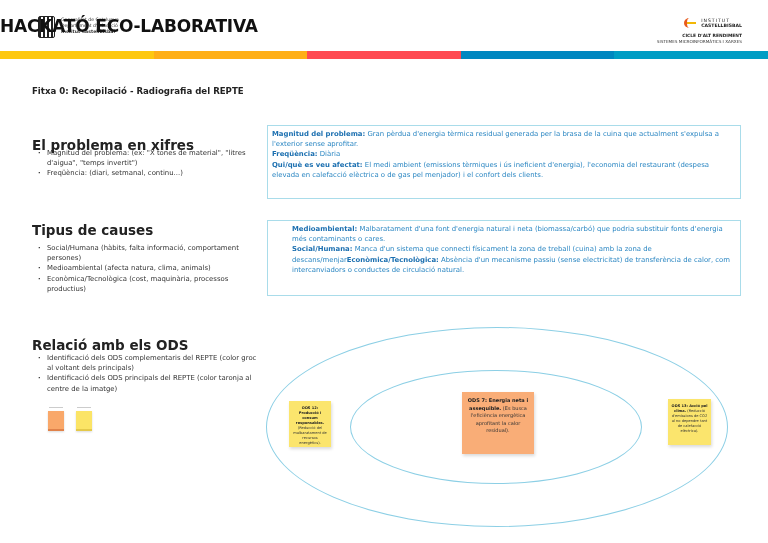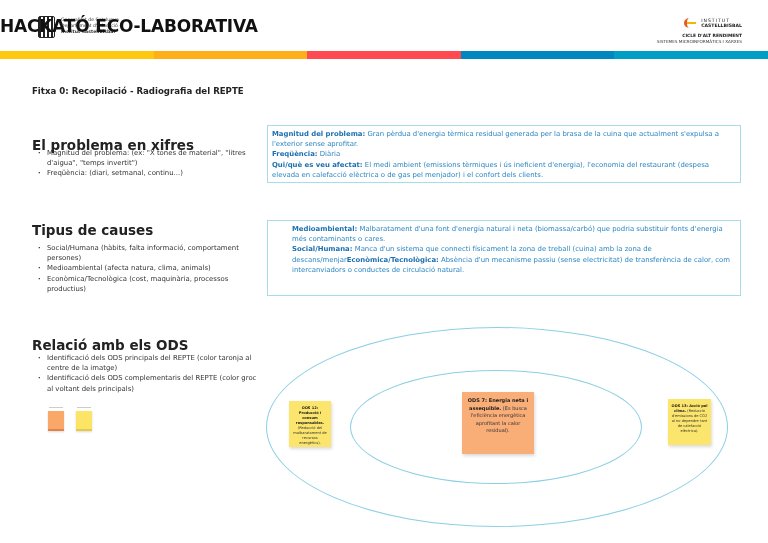--- a/index.html
+++ b/index.html
@@ -65,41 +65,41 @@
   <div style="background:#009dc4"></div>
 </div>
 
 <div class="subtitle">Fitxa 0: Recopilació - Radiografia del REPTE</div>
 
 <div class="section-title" style="top:137px">El problema en xifres</div>
 <ul class="bullets" style="top:148px">
   <li>Magnitud del problema: (ex: "X tones de material", "litres d'aigua", "temps invertit")</li>
   <li>Freqüència: (diari, setmanal, continu...)</li>
 </ul>
-<div class="answer-box" style="top:125px; height:58px;">
+<div class="answer-box" style="top:125px; height:74px;">
   <b>Magnitud del problema:</b><span> Gran pèrdua d'energia tèrmica residual generada per la brasa de la cuina que actualment s'expulsa a l'exterior sense aprofitar.</span><br>
   <b>Freqüència:</b><span> Diària</span><br>
   <b>Qui/què es veu afectat:</b><span> El medi ambient (emissions tèrmiques i ús ineficient d'energia), l'economia del restaurant (despesa elevada en calefacció elèctrica o de gas pel menjador) i el confort dels clients.</span>
 </div>
 
 <div class="section-title" style="top:222px">Tipus de causes</div>
 <ul class="bullets" style="top:243px">
   <li> Social/Humana (hàbits, falta informació, comportament persones)</li>
   <li>Medioambiental (afecta natura, clima, animals)</li>
   <li> Econòmica/Tecnològica (cost, maquinària, processos productius)</li>
 </ul>
 <div class="answer-box" style="top:220px; height:76px;padding-left:24px;">
   <b>Medioambiental:</b><span> Malbaratament d'una font d'energia natural i neta (biomassa/carbó) que podria substituir fonts d'energia més contaminants o cares.</span><br>
   <b>Social/Humana:</b><span> Manca d'un sistema que connecti físicament la zona de treball (cuina) amb la zona de descans/menjar</span><b>Econòmica/Tecnològica:</b><span> Absència d'un mecanisme passiu (sense electricitat) de transferència de calor, com intercanviadors o conductes de circulació natural.</span>
 </div>
 
 <div class="section-title" style="top:337px">Relació amb els ODS</div>
 <ul class="bullets" style="top:353px">
+  <li>Identificació dels ODS complementaris del REPTE (color groc al voltant dels principals)</li>
   <li>Identificació dels ODS principals del REPTE (color taronja al centre de la imatge)</li>
-  <li>Identificació dels ODS complementaris del REPTE (color groc al voltant dels principals)</li>
 </ul>
 <div class="legend-note" style="left:47px">
   <div class="line"></div>
   <div class="sq" style="background:#f9a86a; border-bottom:2px solid #e0824a;"></div>
 </div>
 <div class="legend-note" style="left:75px">
   <div class="line"></div>
   <div class="sq" style="background:#fbe466; border-bottom:2px solid #e4c94a;"></div>
 </div>
 

